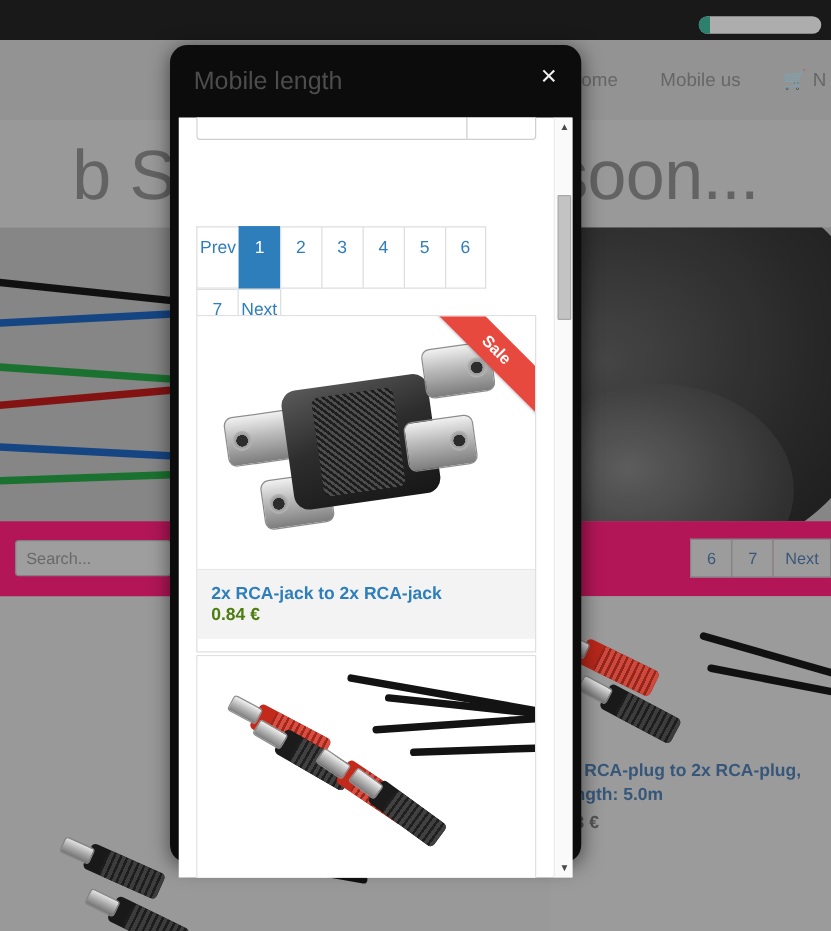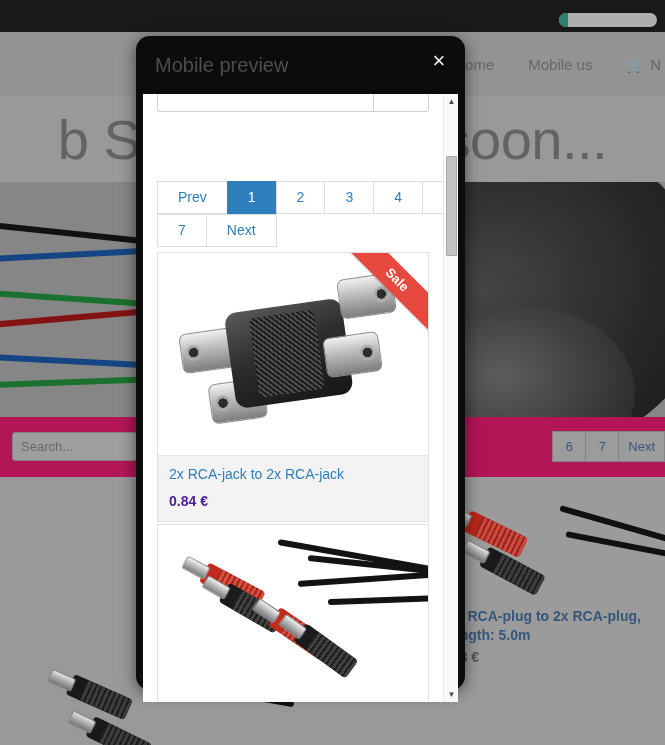--- a/index.html
+++ b/index.html
@@ -133,40 +133,40 @@
   .vp-searchgroup .btn {
     width: 56px; border: 1px solid #cfcfcf; border-radius: 0 3px 3px 0;
     background: #fff;
   }
 
   .vp-pager {
     position: absolute; left: 14px; top: 87px; width: 272px;
     display: flex; flex-wrap: wrap;
   }
   .vp-pager .pg {
-    min-width: 33px; height: 33px; line-height: 31px; text-align: center;
+    min-width: 33px; height: 50px; line-height: 31px; text-align: center;
     border: 1px solid #dedede; border-right: none; color: #2e7ebb;
-    font-size: 14px; background: #fff; padding: 0 20px; cursor: pointer;
+    font-size: 14px; background: #fff; padding: 0 2px; cursor: pointer;
   }
   .vp-pager .pg.edge-r { border-right: 1px solid #dedede; }
   .vp-pager .pg.active { background: #2e7ebb; color: #ffffff; border-color: #2e7ebb; }
   .vp-pager .row2 { display: flex; }
   .vp-pager .row1 { display: flex; }
 
   .vp-card {
     position: absolute; left: 14px; width: 272px;
     border: 1px solid #e0e0e0; background: #fff; overflow: hidden;
   }
   .vp-card.c1 { top: 158px; height: 270px; }
   .vp-card.c2 { top: 430px; height: 200px; }
 
   .card-img { position: relative; width: 100%; height: 202px; background: #fff; overflow: hidden; }
   .card-info { background: #f3f3f3; border-top: 1px solid #e6e6e6; padding: 9px 11px 12px; }
-  .card-title { color: #2e7ebb; font-size: 14px; font-weight: normal; line-height: 18px; }
-  .card-price { color: #4c1d95; font-size: 14px; font-weight: bold; margin-top: 10px; }
+  .card-title { color: #2e7ebb; font-size: 14px; font-weight: bold; line-height: 18px; }
+  .card-price { color: #4d7c0f; font-size: 14px; font-weight: bold; }
 
   .ribbon {
     position: absolute; right: -44px; top: 14px; width: 150px; height: 26px;
     background: #e8493f; transform: rotate(45deg);
     color: #fff; font-size: 13px; font-weight: bold;
     text-align: center; line-height: 26px;
     box-shadow: 0 1px 2px rgba(0,0,0,0.2);
   }
 
   
@@ -321,21 +321,21 @@
         </div>
         <div class="bg-prod-title">2x RCA-plug to 2x RCA-plug, length: 5.0m</div>
         <div class="bg-prod-price">.63 €</div>
       </div>
     </div>
   </div>
 
   <div class="overlay"></div>
 
   <div class="device">
-    <div class="device-title">Mobile preview</div>
+    <div class="device-title">Mobile length</div>
     <button class="device-close">×</button>
 
     <div class="viewport">
       <div class="vp-inner">
 
         <div class="vp-searchgroup">
           <div class="fld"></div>
           <div class="btn"></div>
         </div>
 

